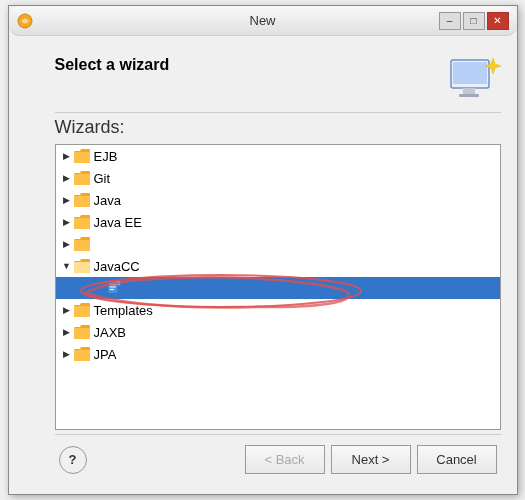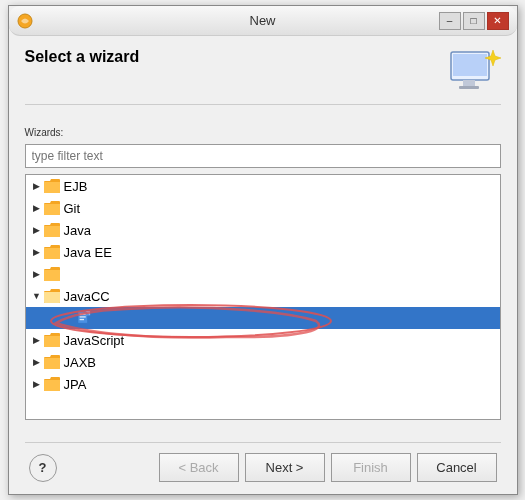--- a/index.html
+++ b/index.html
@@ -80,22 +80,23 @@
     .title-btn.close {
       background: #c0392b;
       color: white;
       border-color: #a93226;
     }
 
     .content-area {
       flex: 1;
       display: flex;
       flex-direction: column;
-      padding: 12px 16px;
-      gap: 22px;
+      padding: 20px 16px;
+      gap: 4px;
+      margin-left: 30px;
     }
 
     .header-section {
       display: flex;
       align-items: flex-start;
       justify-content: space-between;
       padding-bottom: 8px;
       border-bottom: 1px solid #ccc;
     }
 
@@ -112,21 +113,21 @@
     }
 
     .wizard-section {
       display: flex;
       flex-direction: column;
       flex: 1;
       gap: 6px;
     }
 
     .wizards-label {
-      font-size: 10px;
+      font-size: 18px;
       color: #333;
     }
 
     .filter-input {
       width: 100%;
       height: 24px;
       border: 1px solid #999;
       padding: 2px 6px;
       font-size: 12px;
       color: #999;
@@ -311,21 +312,20 @@
           <rect x="14" y="32" width="12" height="6" fill="#c0c8d8"></rect>
           <rect x="10" y="38" width="20" height="3" rx="1" fill="#a0a8b8"></rect>
 
           <path d="M44 2 L46 8 L52 10 L46 12 L44 18 L42 12 L36 10 L42 8 Z" fill="#f5d020" stroke="#e0b800" stroke-width="0.5"></path>
         </svg>
       </div>
     </div>
 
     <div class="wizard-section">
       <span class="wizards-label">Wizards:</span>
-      <input class="filter-input" type="text" placeholder="type filter text" style="">
 
       <div class="tree-container" style="position:relative;">
 
         <div class="tree-item indent-1">
           <span class="tree-arrow collapsed">▶</span>
           <svg class="folder-icon" viewBox="0 0 16 14">
             <path d="M0 3 Q0 2 1 2 L6 2 L7 0 L15 0 Q16 0 16 1 L16 13 Q16 14 15 14 L1 14 Q0 14 0 13Z" fill="#f5a623"></path>
             <path d="M0 3 L16 3 L16 13 Q16 14 15 14 L1 14 Q0 14 0 13Z" fill="#ffc04a"></path>
           </svg>
           <span class="tree-label">EJB</span>
@@ -387,21 +387,21 @@
             <path d="M10 0 L15 5 L10 5Z" fill="#2a70c2" opacity="0.5"></path>
           </svg>
         </div>
 
         <div class="tree-item indent-1">
           <span class="tree-arrow collapsed">▶</span>
           <svg class="folder-icon" viewBox="0 0 16 14">
             <path d="M0 3 Q0 2 1 2 L6 2 L7 0 L15 0 Q16 0 16 1 L16 13 Q16 14 15 14 L1 14 Q0 14 0 13Z" fill="#f5a623"></path>
             <path d="M0 3 L16 3 L16 13 Q16 14 15 14 L1 14 Q0 14 0 13Z" fill="#ffc04a"></path>
           </svg>
-          <span class="tree-label">JavaScript</span>
+          <span class="tree-label">Templates</span>
         </div>
 
         <div class="tree-item indent-1">
           <span class="tree-arrow collapsed">▶</span>
           <svg class="folder-icon" viewBox="0 0 16 14">
             <path d="M0 3 Q0 2 1 2 L6 2 L7 0 L15 0 Q16 0 16 1 L16 13 Q16 14 15 14 L1 14 Q0 14 0 13Z" fill="#f5a623"></path>
             <path d="M0 3 L16 3 L16 13 Q16 14 15 14 L1 14 Q0 14 0 13Z" fill="#ffc04a"></path>
           </svg>
           <span class="tree-label">JAXB</span>
         </div>
@@ -424,19 +424,18 @@
       </div>
     </div>
 
     <div class="footer-section">
       <div class="footer-divider"></div>
       <div class="footer-buttons">
         <button class="help-btn">?</button>
         <div class="nav-buttons">
           <button class="nav-btn" disabled="">&lt; Back</button>
           <button class="nav-btn">Next &gt;</button>
-          <button class="nav-btn" disabled="">Finish</button>
           <button class="nav-btn cancel">Cancel</button>
         </div>
       </div>
     </div>
   </div>
 </div>
 
 </body></html>

